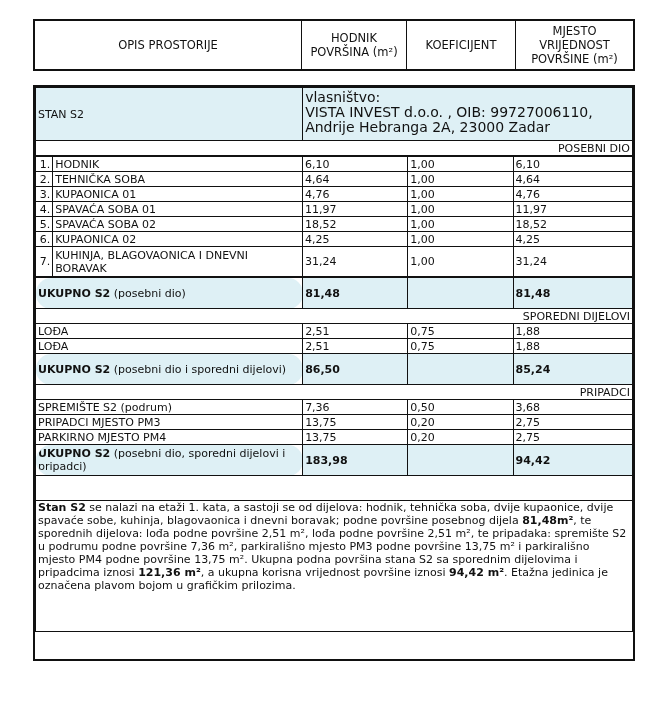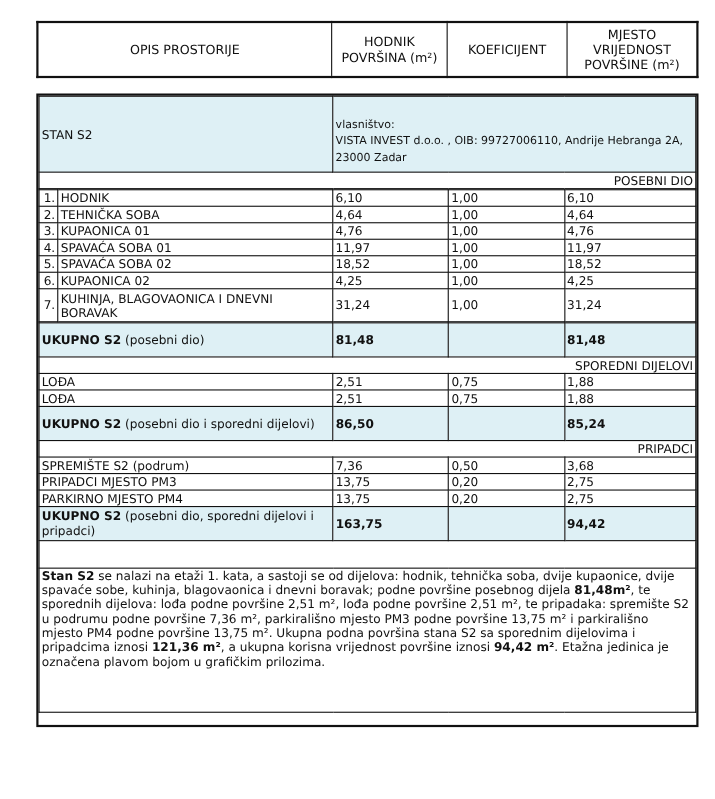--- a/index.html
+++ b/index.html
@@ -10,23 +10,23 @@
   table.grid { width: 100%; border-collapse: collapse; table-layout: fixed; }
   table.grid td { border: 1px solid #111; font-size: 11px; line-height: 13px; padding: 0 2px; white-space: nowrap; overflow: hidden; }
   .blue { background: #def0f5; }
   .c1 { width: 264px; } .c2 { width: 104px; } .c3 { width: 104px; } .c4 { width: 118px; }
   .num { }
   .center { text-align: right; }
   .bold { font-weight: bold; }
   td.idx { width: 17px; text-align: right; padding-right: 1px; }
   .r15 td { height: 14px; }
   .total td { height: 30px; font-size: 11.5px; }
-  .total .lbl { white-space: normal; }
+  .total .lbl { white-space: normal; border-radius: 15px; }
   .owner td { height: 50px; }
-  .owner .own { white-space: normal; font-size: 10px; line-height: 15px; vertical-align: top; padding-top: 18px; }
+  .owner .own { white-space: normal; font-size: 14px; line-height: 15px; vertical-align: top; padding-top: 2px; }
   .spacer td { height: 24px; }
   .desc { font-size: 11.3px; line-height: 16px; padding: 3px 3px; white-space: normal !important; vertical-align: top; height: 130px; }
 </style>
 </head>
 <body>
 
 <table class="header-table">
   <tbody>
       <tr>
     <td style="width:262px"><span>OPIS PROSTORIJE</span></td>
@@ -176,21 +176,21 @@
         <tr class="r15">
           <td>PARKIRNO MJESTO PM4</td>
           <td class="num">13,75</td>
           <td class="num">0,20</td>
           <td class="num">2,75</td>
         </tr>
       </tbody>
     <tbody>
         <tr class="total blue">
       <td class="lbl"><b>UKUPNO S2</b><span> (posebni dio, sporedni dijelovi i pripadci)</span></td>
-      <td class="num bold">163,75</td>
+      <td class="num bold">183,98</td>
       <td></td>
       <td class="num bold">94,42</td>
     </tr>
     <tr class="spacer">
           <td colspan="4"></td>
         </tr>
     <tr>
       <td colspan="4" class="desc"><b>Stan S2</b><span> se nalazi na etaži 1. kata, a sastoji se od dijelova: hodnik, tehnička soba, dvije kupaonice, dvije spavaće sobe, kuhinja, blagovaonica i dnevni boravak; podne površine posebnog dijela </span><b>81,48m²</b><span>, te sporednih dijelova: lođa podne površine 2,51 m², lođa podne površine 2,51 m², te pripadaka: spremište S2 u podrumu podne površine 7,36 m², parkirališno mjesto PM3 podne površine 13,75 m² i parkirališno mjesto PM4 podne površine 13,75 m². Ukupna podna površina stana S2 sa sporednim dijelovima i pripadcima iznosi </span><b>121,36 m²</b><span>, a ukupna korisna vrijednost površine iznosi </span><b>94,42 m²</b><span>. Etažna jedinica je označena plavom bojom u grafičkim prilozima.</span></td>
     </tr>
   </tbody>

